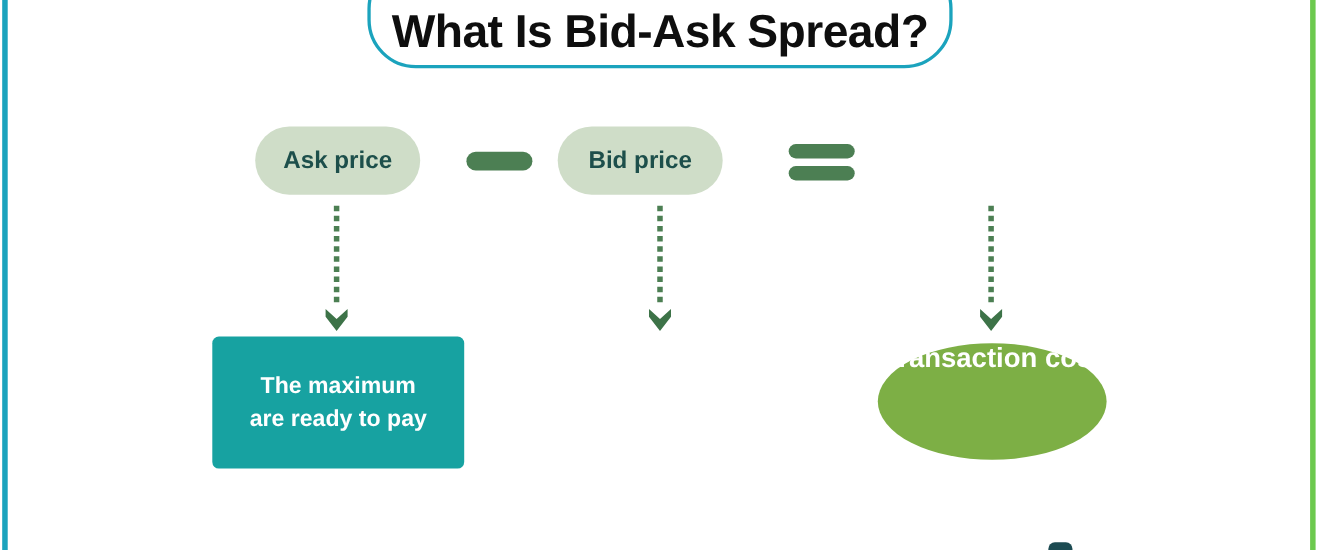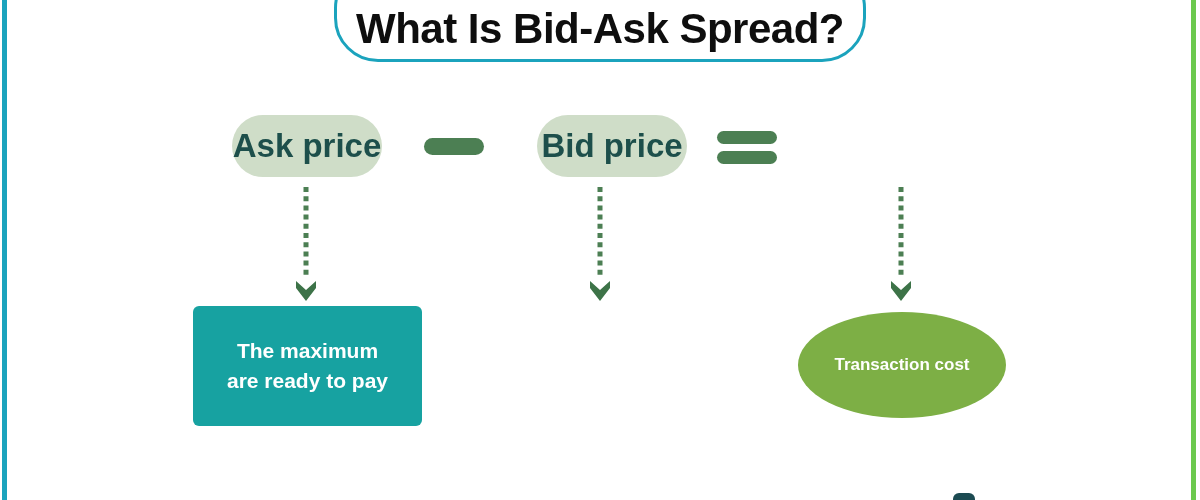--- a/index.html
+++ b/index.html
@@ -23,24 +23,24 @@
   }
   .title-box h1{
     margin:0 0 6px 0;font-size:42px;font-weight:bold;
     color:var(--title-text,#0e0e0e);letter-spacing:-0.5px;white-space:nowrap;
   }
 
   
   .pill{
     position:absolute;height:62px;border-radius:31px;
     display:flex;align-items:center;justify-content:center;
-    font-weight:bold;font-size:33px;white-space:nowrap;
+    font-weight:bold;font-size:22px;white-space:nowrap;
   }
   .pill-ask{left:232px;top:115px;width:150px;background:var(--pill-bg,#cfddc8);color:var(--pill-text,#1d4f4b);}
-  .pill-bid{left:537px;top:115px;width:150px;background:var(--pill-bg,#cfddc8);color:var(--pill-text,#1d4f4b);}
+  .pill-bid{left:507px;top:115px;width:150px;background:var(--pill-bg,#cfddc8);color:var(--pill-text,#1d4f4b);}
   .pill-spread{left:820px;top:115px;width:162px;background:var(--spread-bg,#1c4b52);color:#ffffff;font-size:24px;}
 
   
   .op-minus{position:absolute;left:424px;top:138px;width:60px;height:17px;border-radius:9px;background:var(--operator-green,#4c7f53);}
   .op-equals{position:absolute;left:717px;top:131px;width:60px;height:33px;}
   .op-equals .eq-bar{position:absolute;left:0;width:60px;height:13px;border-radius:7px;background:var(--operator-green,#4c7f53);}
   .eq-top{top:0;}
   .eq-bottom{top:20px;}
 
   
@@ -55,22 +55,22 @@
     color:#ffffff;font-weight:bold;font-size:21px;line-height:30px;
     display:flex;flex-direction:column;align-items:center;justify-content:center;
     text-align:center;
   }
   .box-ask{left:193px;top:306px;width:229px;height:120px;}
   .box-bid{left:492px;top:306px;width:221px;height:116px;}
 
   .ellipse{
     position:absolute;left:798px;top:312px;width:208px;height:106px;border-radius:50%;
     background:var(--ellipse-green,#7daf45);
-    display:flex;align-items:center;justify-content:center;
-    color:#ffffff;font-weight:bold;font-size:17px;white-space:nowrap;
+    display:flex;align-items:flex-start;justify-content:center;
+    color:#ffffff;font-weight:bold;font-size:25px;white-space:nowrap;
   }
 
   
   .bottom-blob{position:absolute;left:953px;top:493px;width:22px;height:12px;border-radius:6px;background:var(--spread-bg,#1c4b52);}
 </style>
 </head>
 <body>
 
 <div class="canvas">
 

